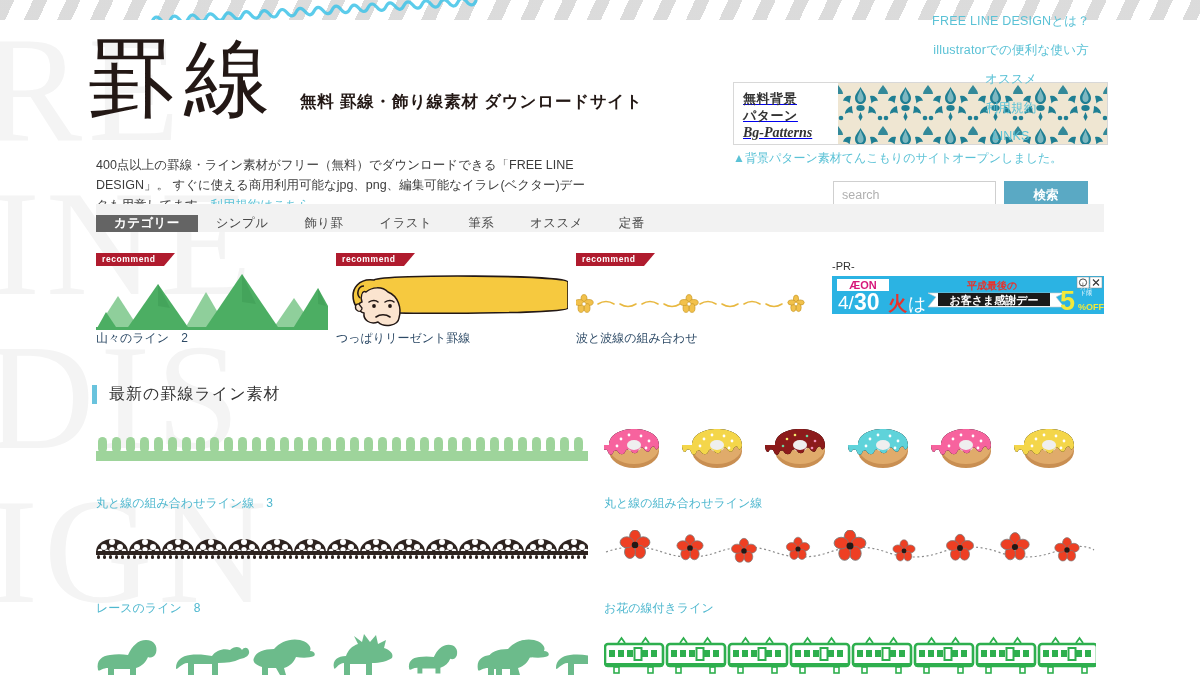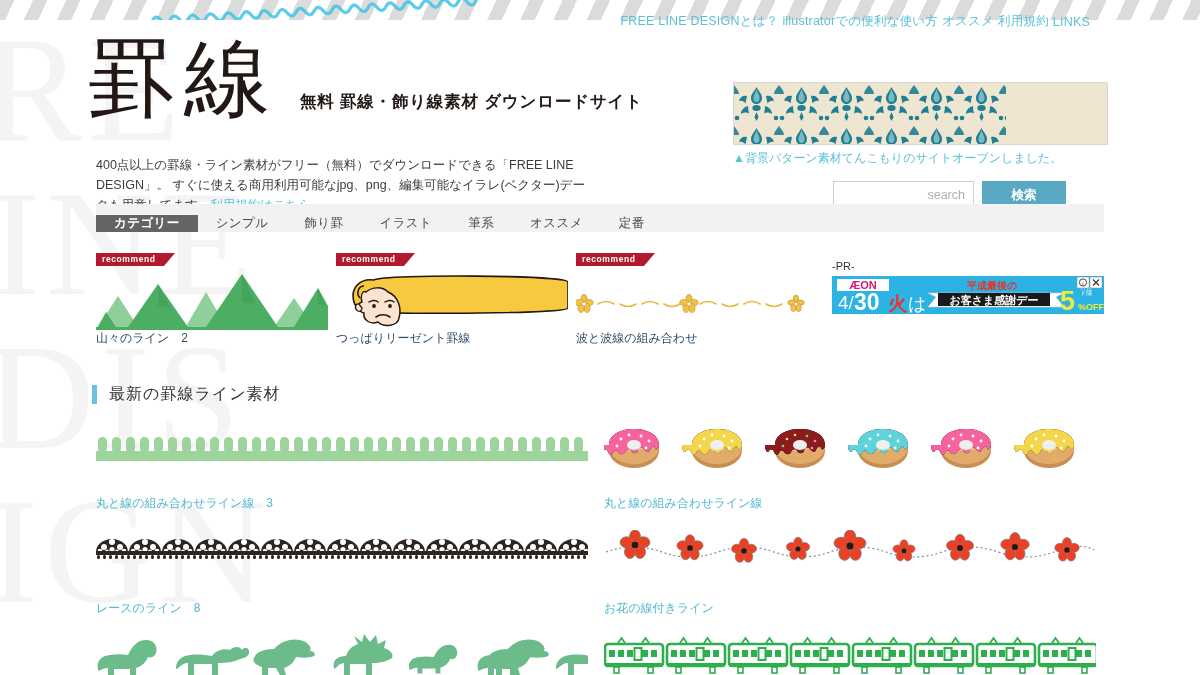--- a/index.html
+++ b/index.html
@@ -34,21 +34,21 @@
     overflow:hidden;
   }
   #topstrip .wave {
     position:absolute; left:150px; top:0px; width:330px; height:20px;
     transform:rotate(-3.5deg);
   }
 
   
   #globalnav {
     position:absolute; top:13px; right:110px; z-index:10;
-    display:flex; gap:4px; align-items:center;
+    display:flex; gap:12px; align-items:center;flex-direction:column;
   }
   #globalnav a {
     color:#5bc2d6; font-size:12.5px; text-decoration:none; letter-spacing:.2px;
     white-space:nowrap;
   }
 
   
   #header { position:absolute; top:30px; left:0; width:1200px; z-index:8; }
 
   #logoblock { position:absolute; left:88px; top:8px; display:flex; align-items:flex-end; }
@@ -91,24 +91,23 @@
   }
   #bgbanner .pat { flex:1 1 auto; position:relative; background:#efe6d2; }
   #bgcaption {
     position:absolute; left:733px; top:120px; font-size:12px; color:#5bc2d6;
     text-decoration:none;
   }
 
   
   #searchbox { position:absolute; left:833px; top:151px; display:flex; gap:8px; }
   #search-input {
-    width:141px; height:28px; border:1px solid #cfcfcf; background:#fff;
+    width:163px; height:28px; border:1px solid #cfcfcf; background:#fff;
     font-size:12.5px; color:#6d28d9; padding:0 8px; outline:none;
     font-family:"Liberation Sans","DejaVu Sans",sans-serif;
-    text-align:right;
   }
   #search-input::placeholder { color:#b0b0b0; }
   #search-btn {
     width:84px; height:28px; background:#5aa9c4; color:#fff; border:none;
     font-size:12.5px; font-weight:700; cursor:pointer;
     font-family:"Liberation Sans","DejaVu Sans",sans-serif;
   }
 
   
   #tabs {
@@ -196,20 +195,25 @@
       <div class="jp">無料 罫線・飾り線素材 ダウンロードサイト</div>
     </div>
   </div>
 
   <div id="lead">
     <span>400点以上の罫線・ライン素材がフリー（無料）でダウンロードできる「FREE LINE DESIGN」。</span>
     <span>すぐに使える商用利用可能なjpg、png、編集可能なイラレ(ベクター)データも用意してます。</span><a href="#">利用規約はこちら</a>
   </div>
 
   <a id="bgbanner" href="#">
+    <div class="label">
+      <div class="l1">無料背景</div>
+      <div class="l2">パターン</div>
+      <div class="l3">Bg-Patterns</div>
+    </div>
     <div class="pat">
       <svg width="272" height="62" viewBox="0 0 272 62" preserveAspectRatio="none">
         <defs>
           <pattern id="damask" width="45" height="41" patternUnits="userSpaceOnUse">
             <rect width="45" height="41" fill="#efe6d2"></rect>
             <g fill="#1f7f93">
               <path d="M22.5 4 C25 9 28 11 28 15 C28 19 25 21 22.5 21 C20 21 17 19 17 15 C17 11 20 9 22.5 4 Z"></path>
               <path d="M22.5 6 C23.6 10 25.6 12 25.6 15 C25.6 17.6 24.1 19 22.5 19 C20.9 19 19.4 17.6 19.4 15 C19.4 12 21.4 10 22.5 6 Z" fill="#7fb8c0"></path>
               <path d="M13 13 C9 12 6 14 5 18 C8 17.5 10 18.5 11.5 20.5 C12 17.5 12.5 15 13 13 Z"></path>
               <path d="M32 13 C36 12 39 14 40 18 C37 17.5 35 18.5 33.5 20.5 C33 17.5 32.5 15 32 13 Z"></path>

